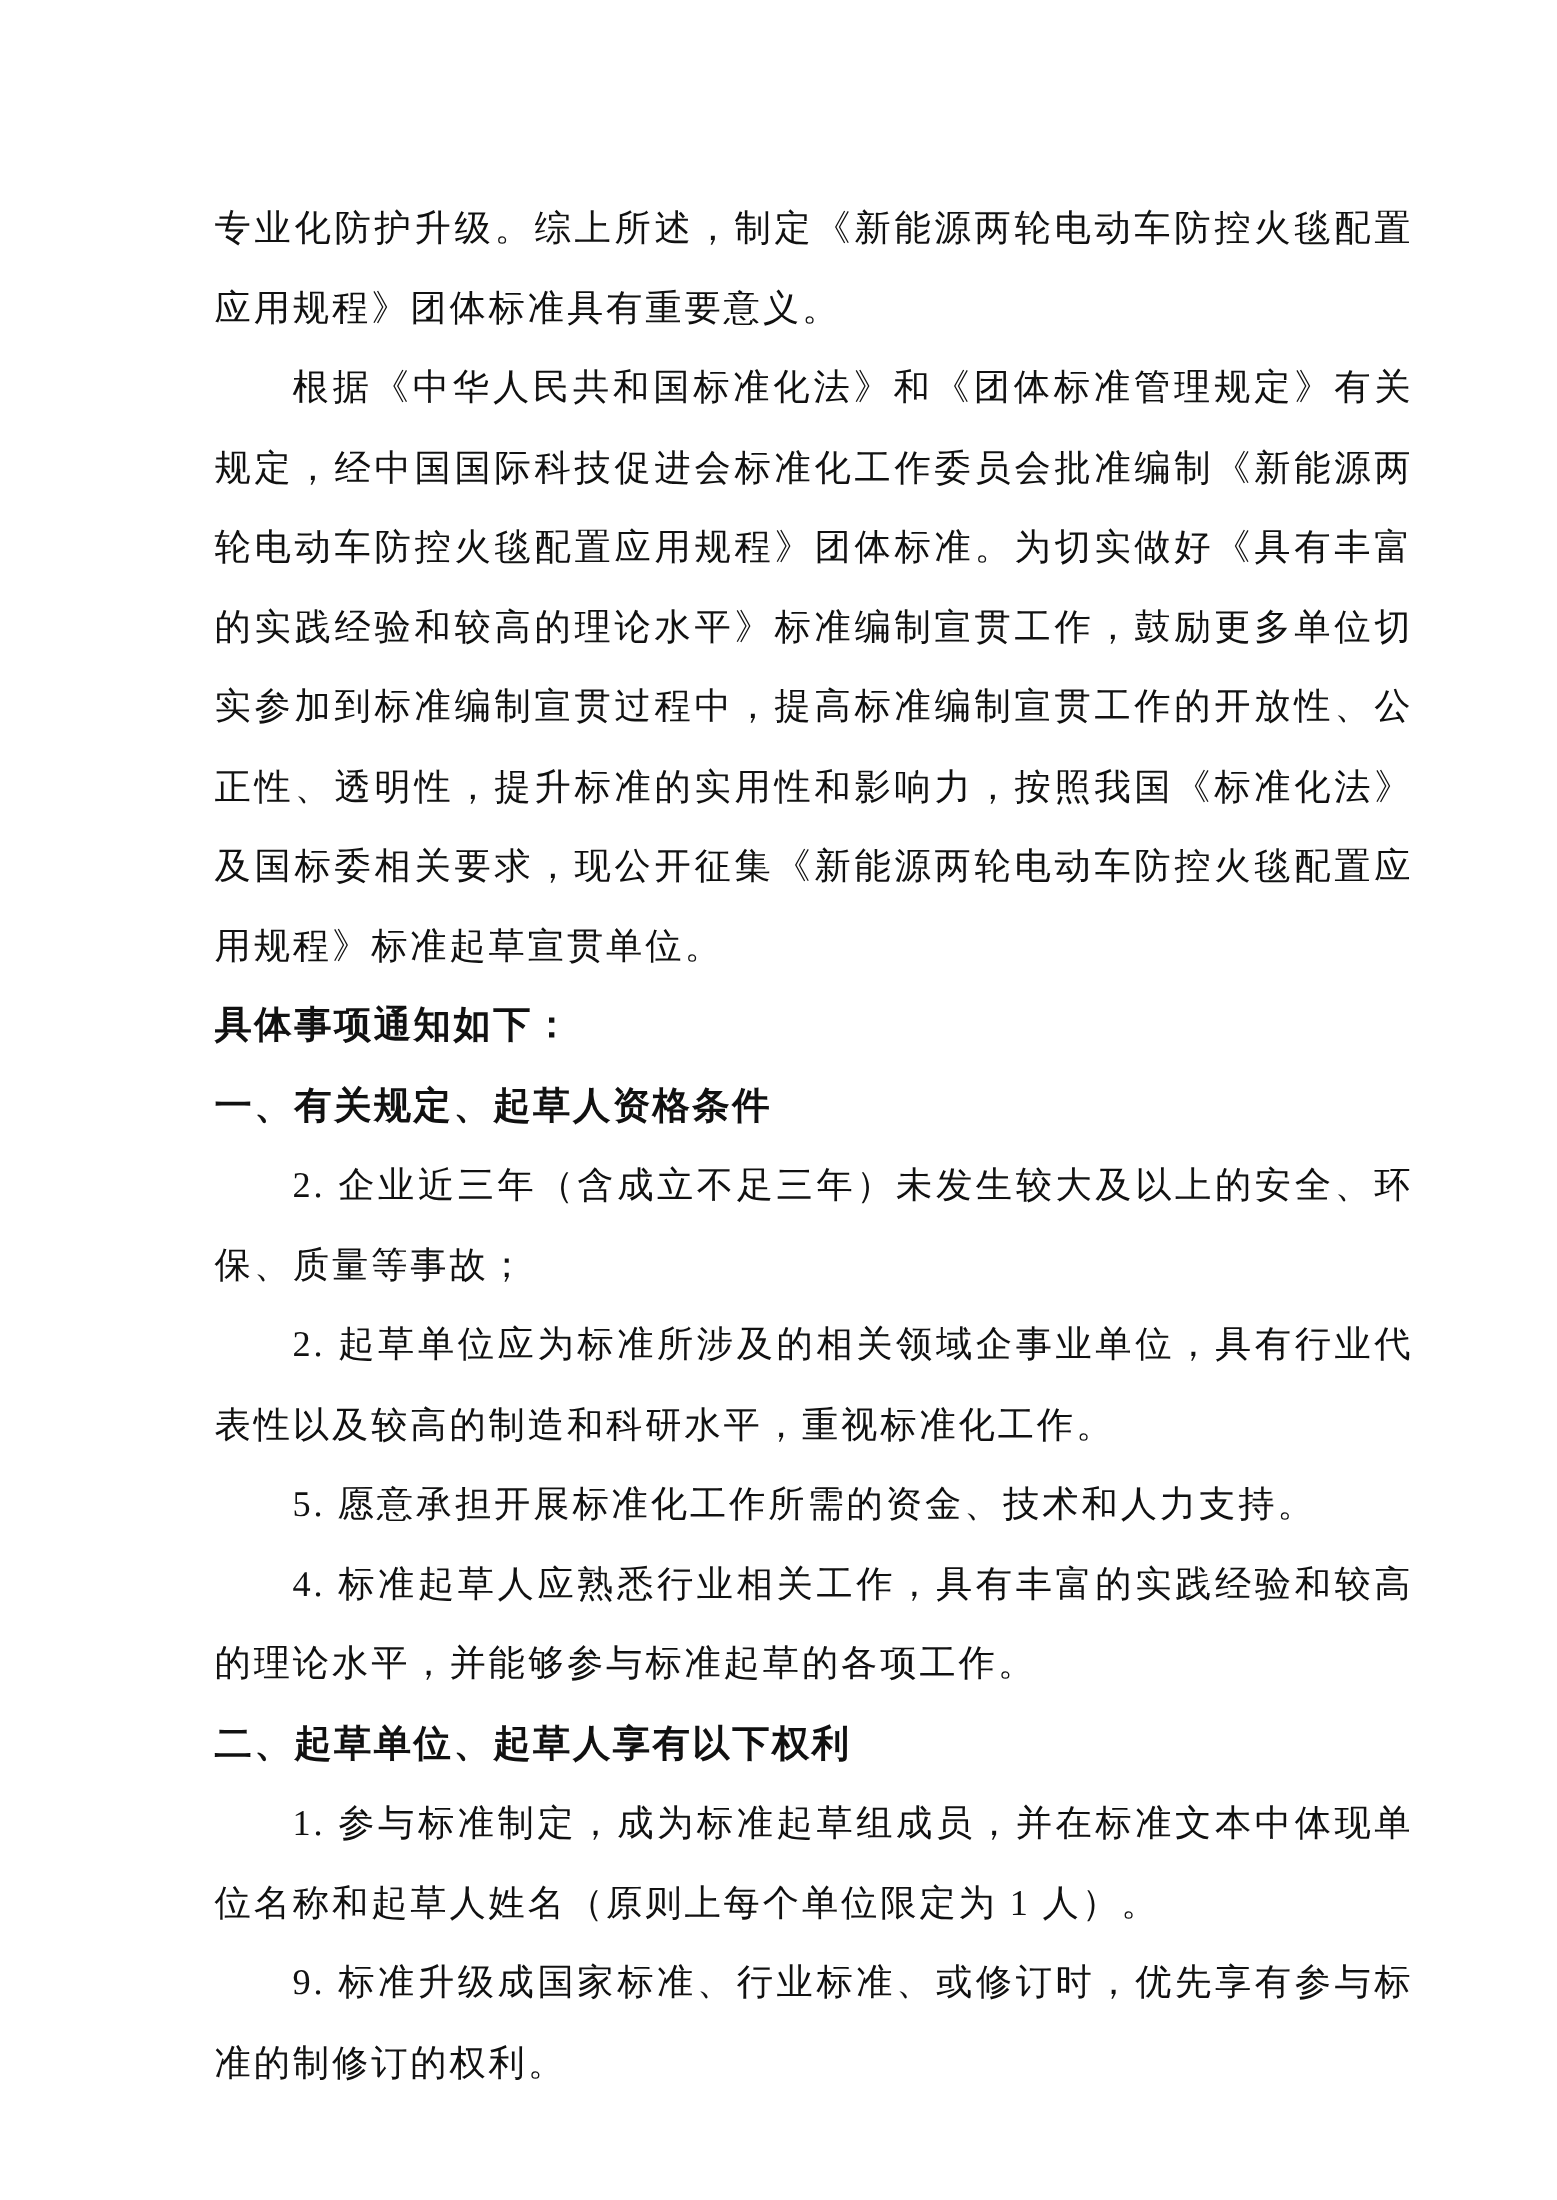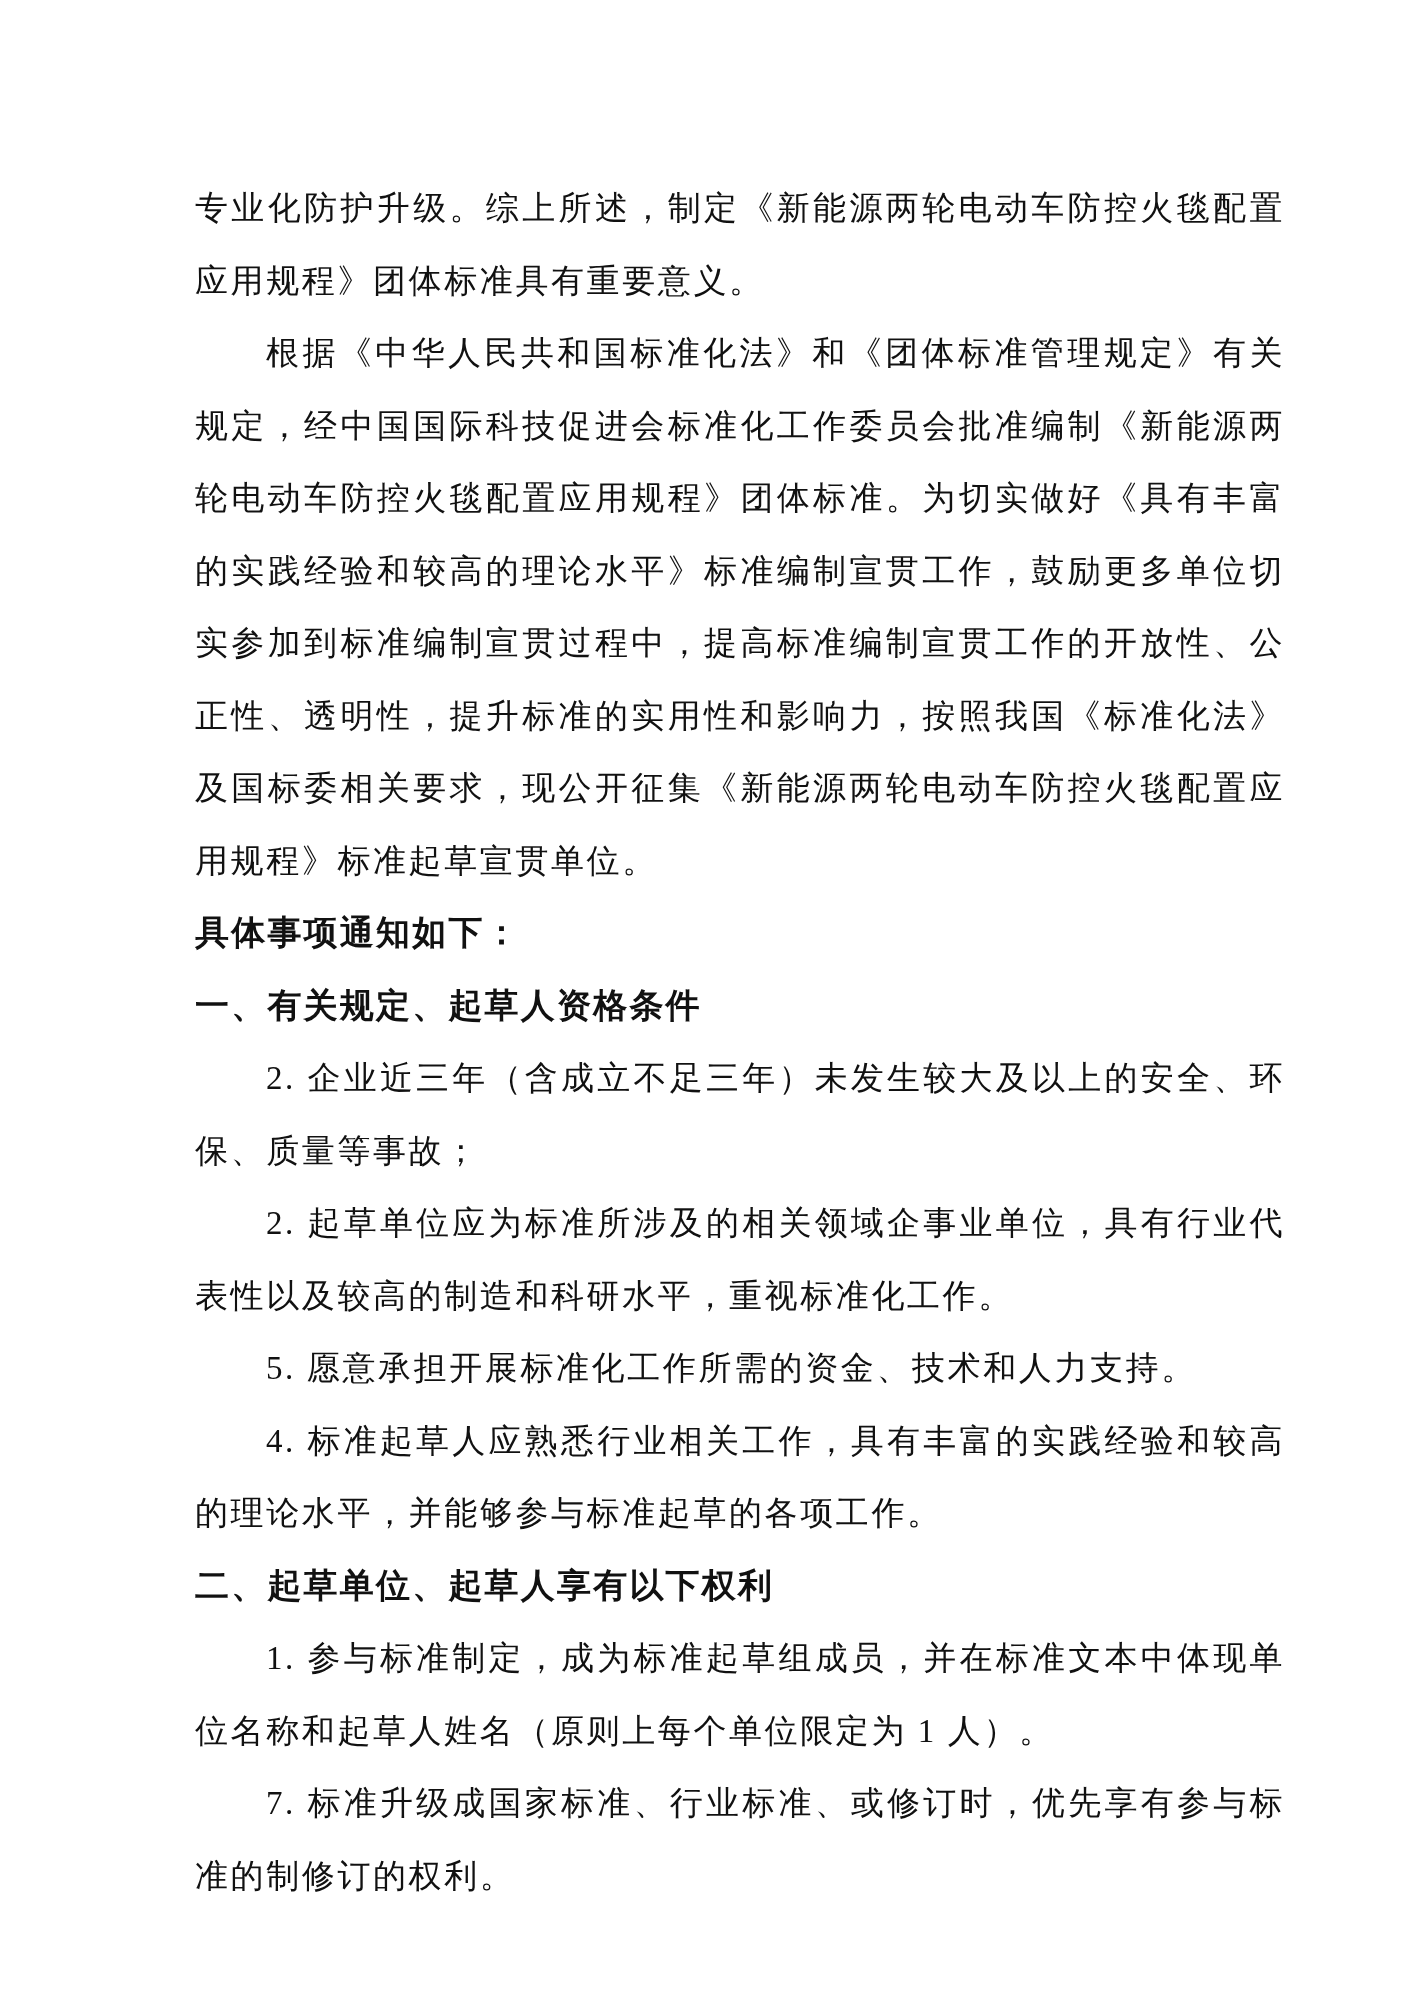--- a/index.html
+++ b/index.html
@@ -50,15 +50,15 @@
       <p>专业化防护升级。综上所述，制定《新能源两轮电动车防控火毯配置应用规程》团体标准具有重要意义。</p>
       <p class="para-indent">根据《中华人民共和国标准化法》和《团体标准管理规定》有关规定，经中国国际科技促进会标准化工作委员会批准编制《新能源两轮电动车防控火毯配置应用规程》团体标准。为切实做好《具有丰富的实践经验和较高的理论水平》标准编制宣贯工作，鼓励更多单位切实参加到标准编制宣贯过程中，提高标准编制宣贯工作的开放性、公正性、透明性，提升标准的实用性和影响力，按照我国《标准化法》及国标委相关要求，现公开征集《新能源两轮电动车防控火毯配置应用规程》标准起草宣贯单位。</p>
       <p class="para-heading">具体事项通知如下：</p>
       <p class="para-heading">一、有关规定、起草人资格条件</p>
       <p class="para-indent">2. 企业近三年（含成立不足三年）未发生较大及以上的安全、环保、质量等事故；</p>
       <p class="para-indent">2. 起草单位应为标准所涉及的相关领域企事业单位，具有行业代表性以及较高的制造和科研水平，重视标准化工作。</p>
       <p class="para-indent">5. 愿意承担开展标准化工作所需的资金、技术和人力支持。</p>
       <p class="para-indent">4. 标准起草人应熟悉行业相关工作，具有丰富的实践经验和较高的理论水平，并能够参与标准起草的各项工作。</p>
       <p class="para-heading">二、起草单位、起草人享有以下权利</p>
       <p class="para-indent">1. 参与标准制定，成为标准起草组成员，并在标准文本中体现单位名称和起草人姓名（原则上每个单位限定为 1 人）。</p>
-      <p class="para-indent">7. 标准升级成国家标准、行业标准、或修订时，优先享有参与标准的制修订的权利。</p>
+      <p class="para-indent">9. 标准升级成国家标准、行业标准、或修订时，优先享有参与标准的制修订的权利。</p>
     </div>
 </div>
 
 </body></html>

